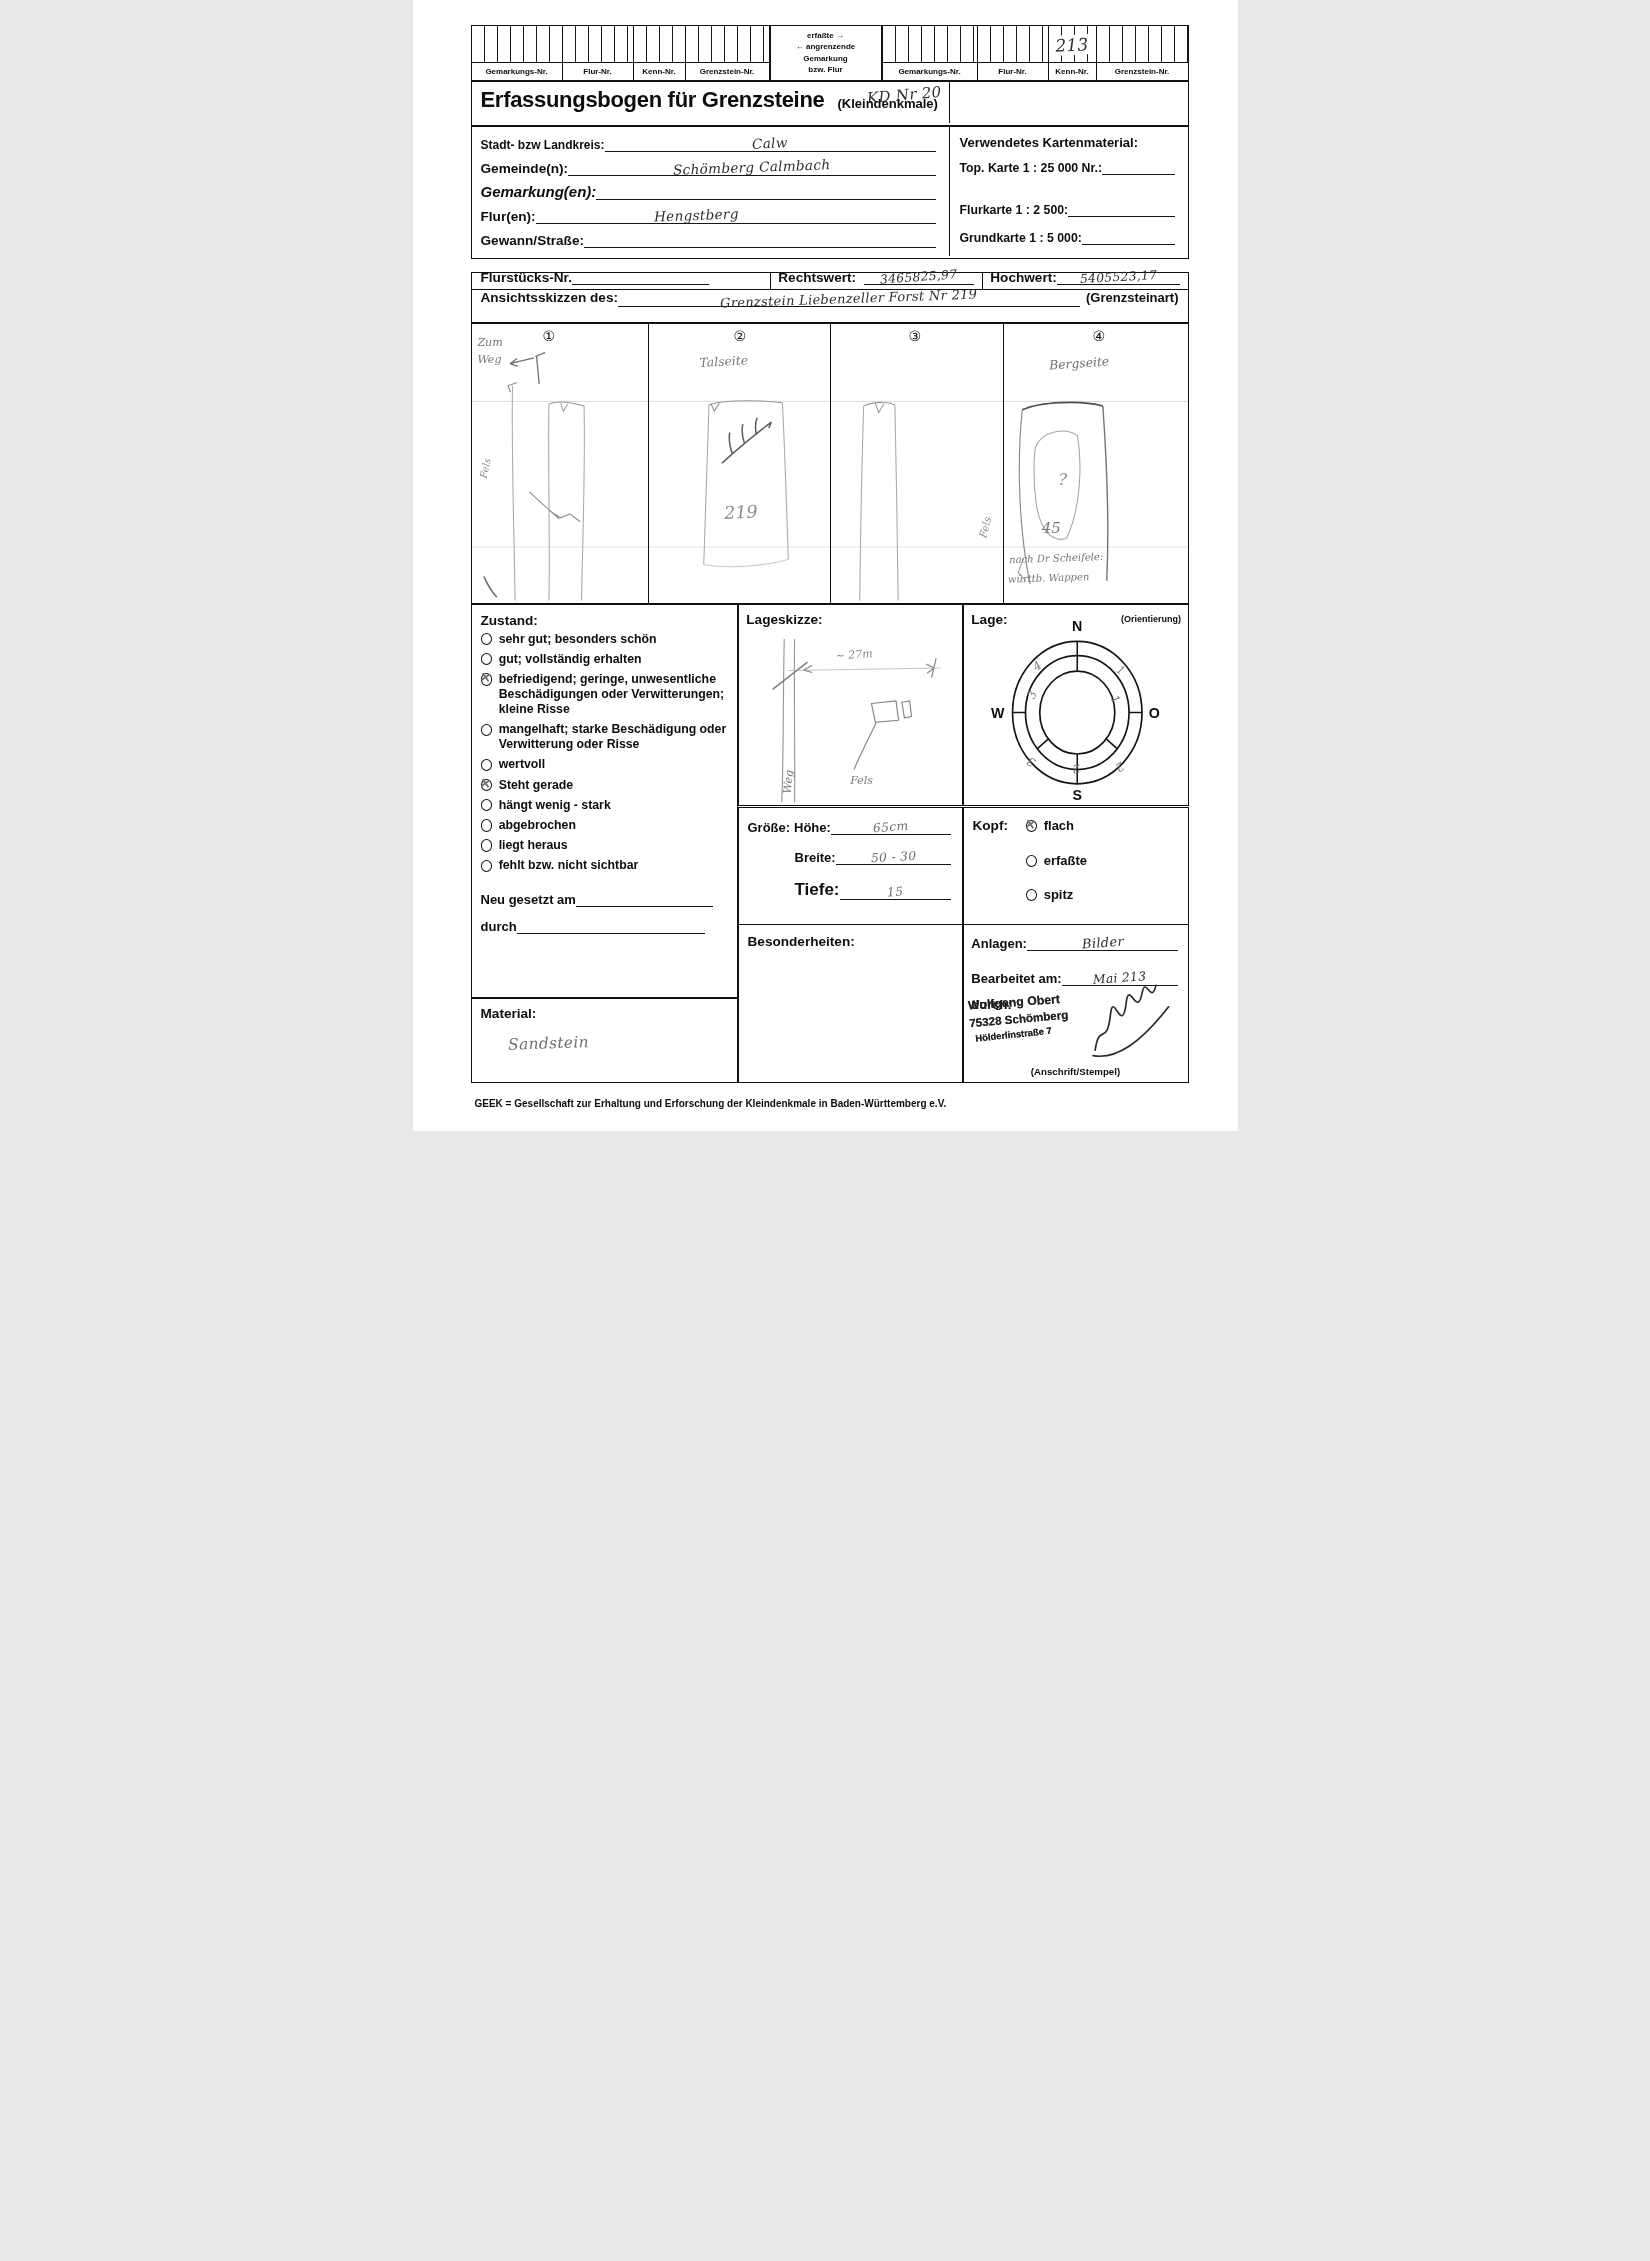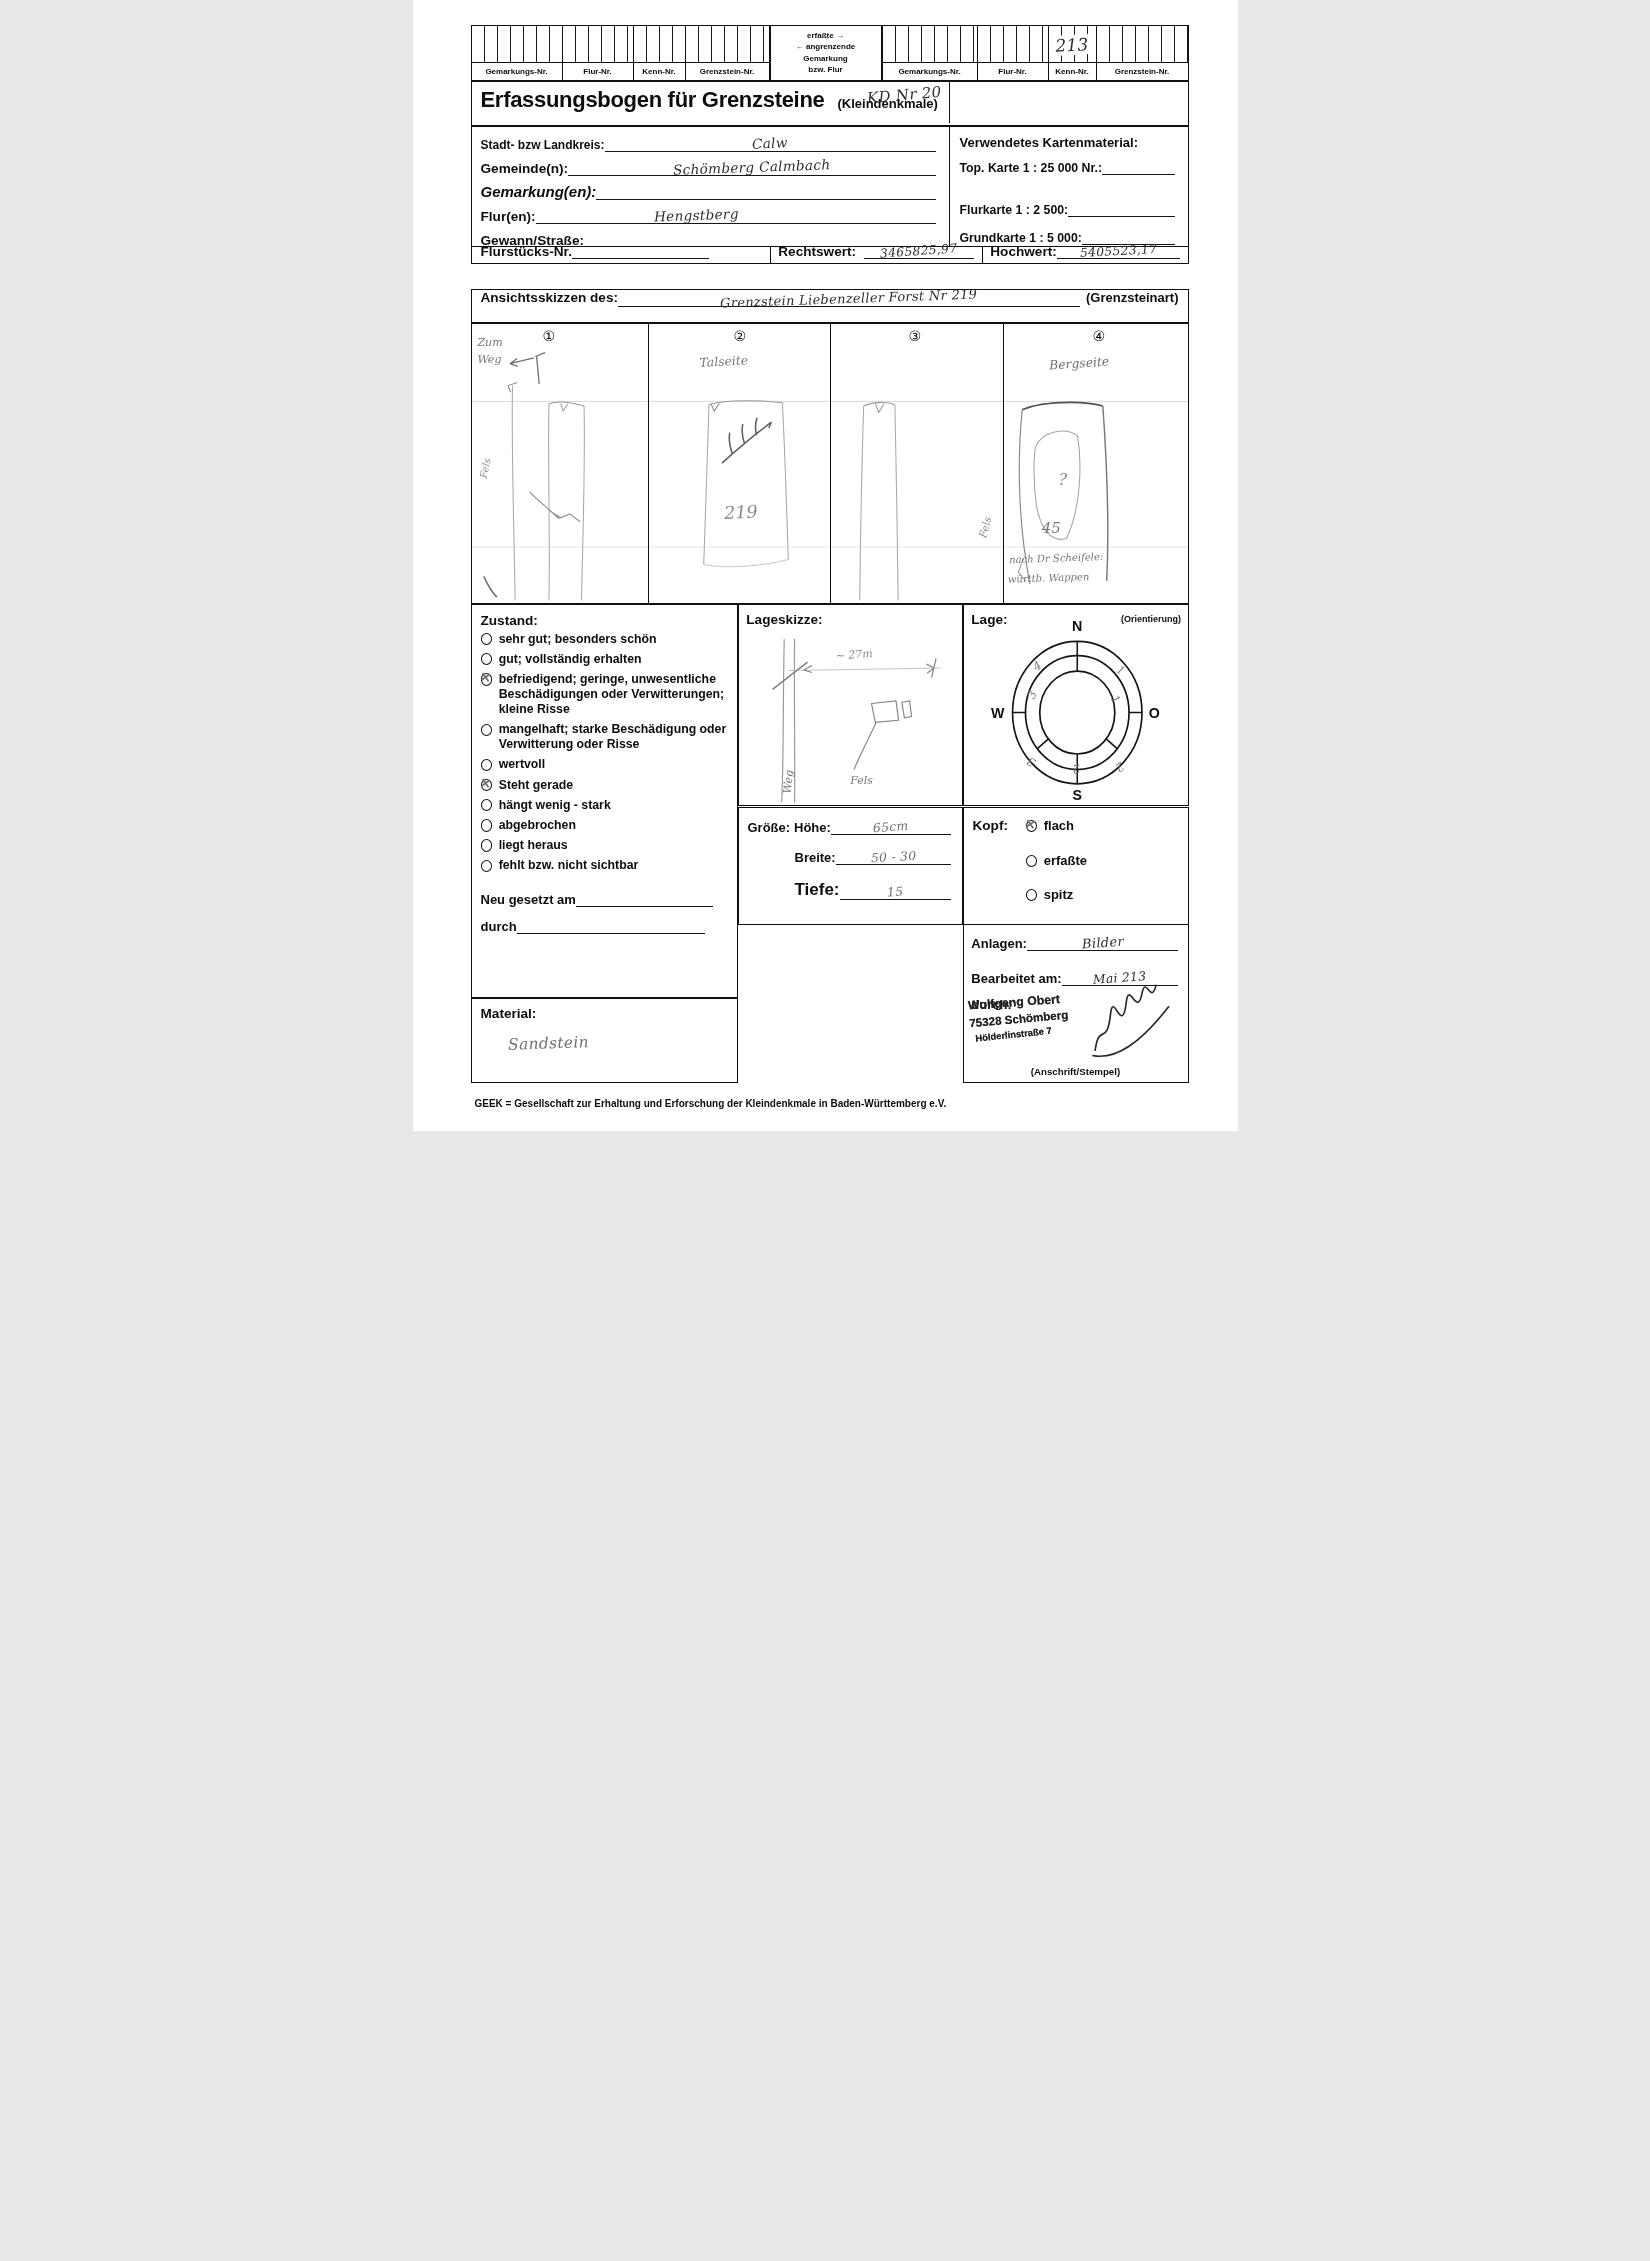--- a/index.html
+++ b/index.html
@@ -144,21 +144,21 @@
       </div>
       <div class="row">
         <span class="lbl" style="font-size:12.3px;">Grundkarte 1 : 5 000:</span>
         <span class="fill">
             <span class="hw"></span>
           </span>
       </div>
     </div>
   </div>
 
-  <div class="box" style="left:58px;top:246px;width:718px;height:18px;display:flex;">
+  <div class="box" style="left:58px;top:272px;width:718px;height:18px;display:flex;">
     <div style="width:299px;display:flex;align-items:flex-end;padding:0 9px 3.9px 9px;box-sizing:border-box;border-right:1.9px solid #101010;">
       <span class="lbl" style="font-size:13.6px;">Flurstücks-Nr.</span>
       <span class="fill" style="max-width:129px;"></span>
     </div>
     <div style="width:212px;display:flex;align-items:flex-end;padding:0 7.8px 3.9px 7.8px;box-sizing:border-box;border-right:1.9px solid #101010;gap:8px;">
       <span class="lbl" style="font-size:13.6px;">Rechtswert:</span>
       <span class="fill">
           <span class="hw" style="font-size:12.3px;transform:rotate(-4deg);">3465825,97</span>
         </span>
     </div>
@@ -376,20 +376,23 @@
         <span class="radio" style="margin-top:1.9px;"></span>
           <span>erfaßte</span>
       </div>
       <div style="display:flex;gap:6.5px;font-weight:bold;font-size:13px;">
         <span class="radio" style="margin-top:1.9px;"></span>
           <span>spitz</span>
       </div>
     </div>
   </div>
 
+  <div class="box" style="left:325px;top:924px;width:225px;height:159px;padding:9px;">
+    <div class="seclbl">Besonderheiten:</div>
+  </div>
 
   <div class="box" style="left:550px;top:924px;width:226px;height:159px;">
     <div class="row abs" style="left:7.8px;top:9px;width:207px;">
       <span class="lbl" style="font-size:13px;">Anlagen:</span>
       <span class="fill">
           <span class="hw" style="font-size:13px;transform:rotate(-4deg);">Bilder</span>
         </span>
     </div>
     <div class="row abs" style="left:7.8px;top:44px;width:207px;">
       <span class="lbl" style="font-size:13px;">Bearbeitet am:</span>

